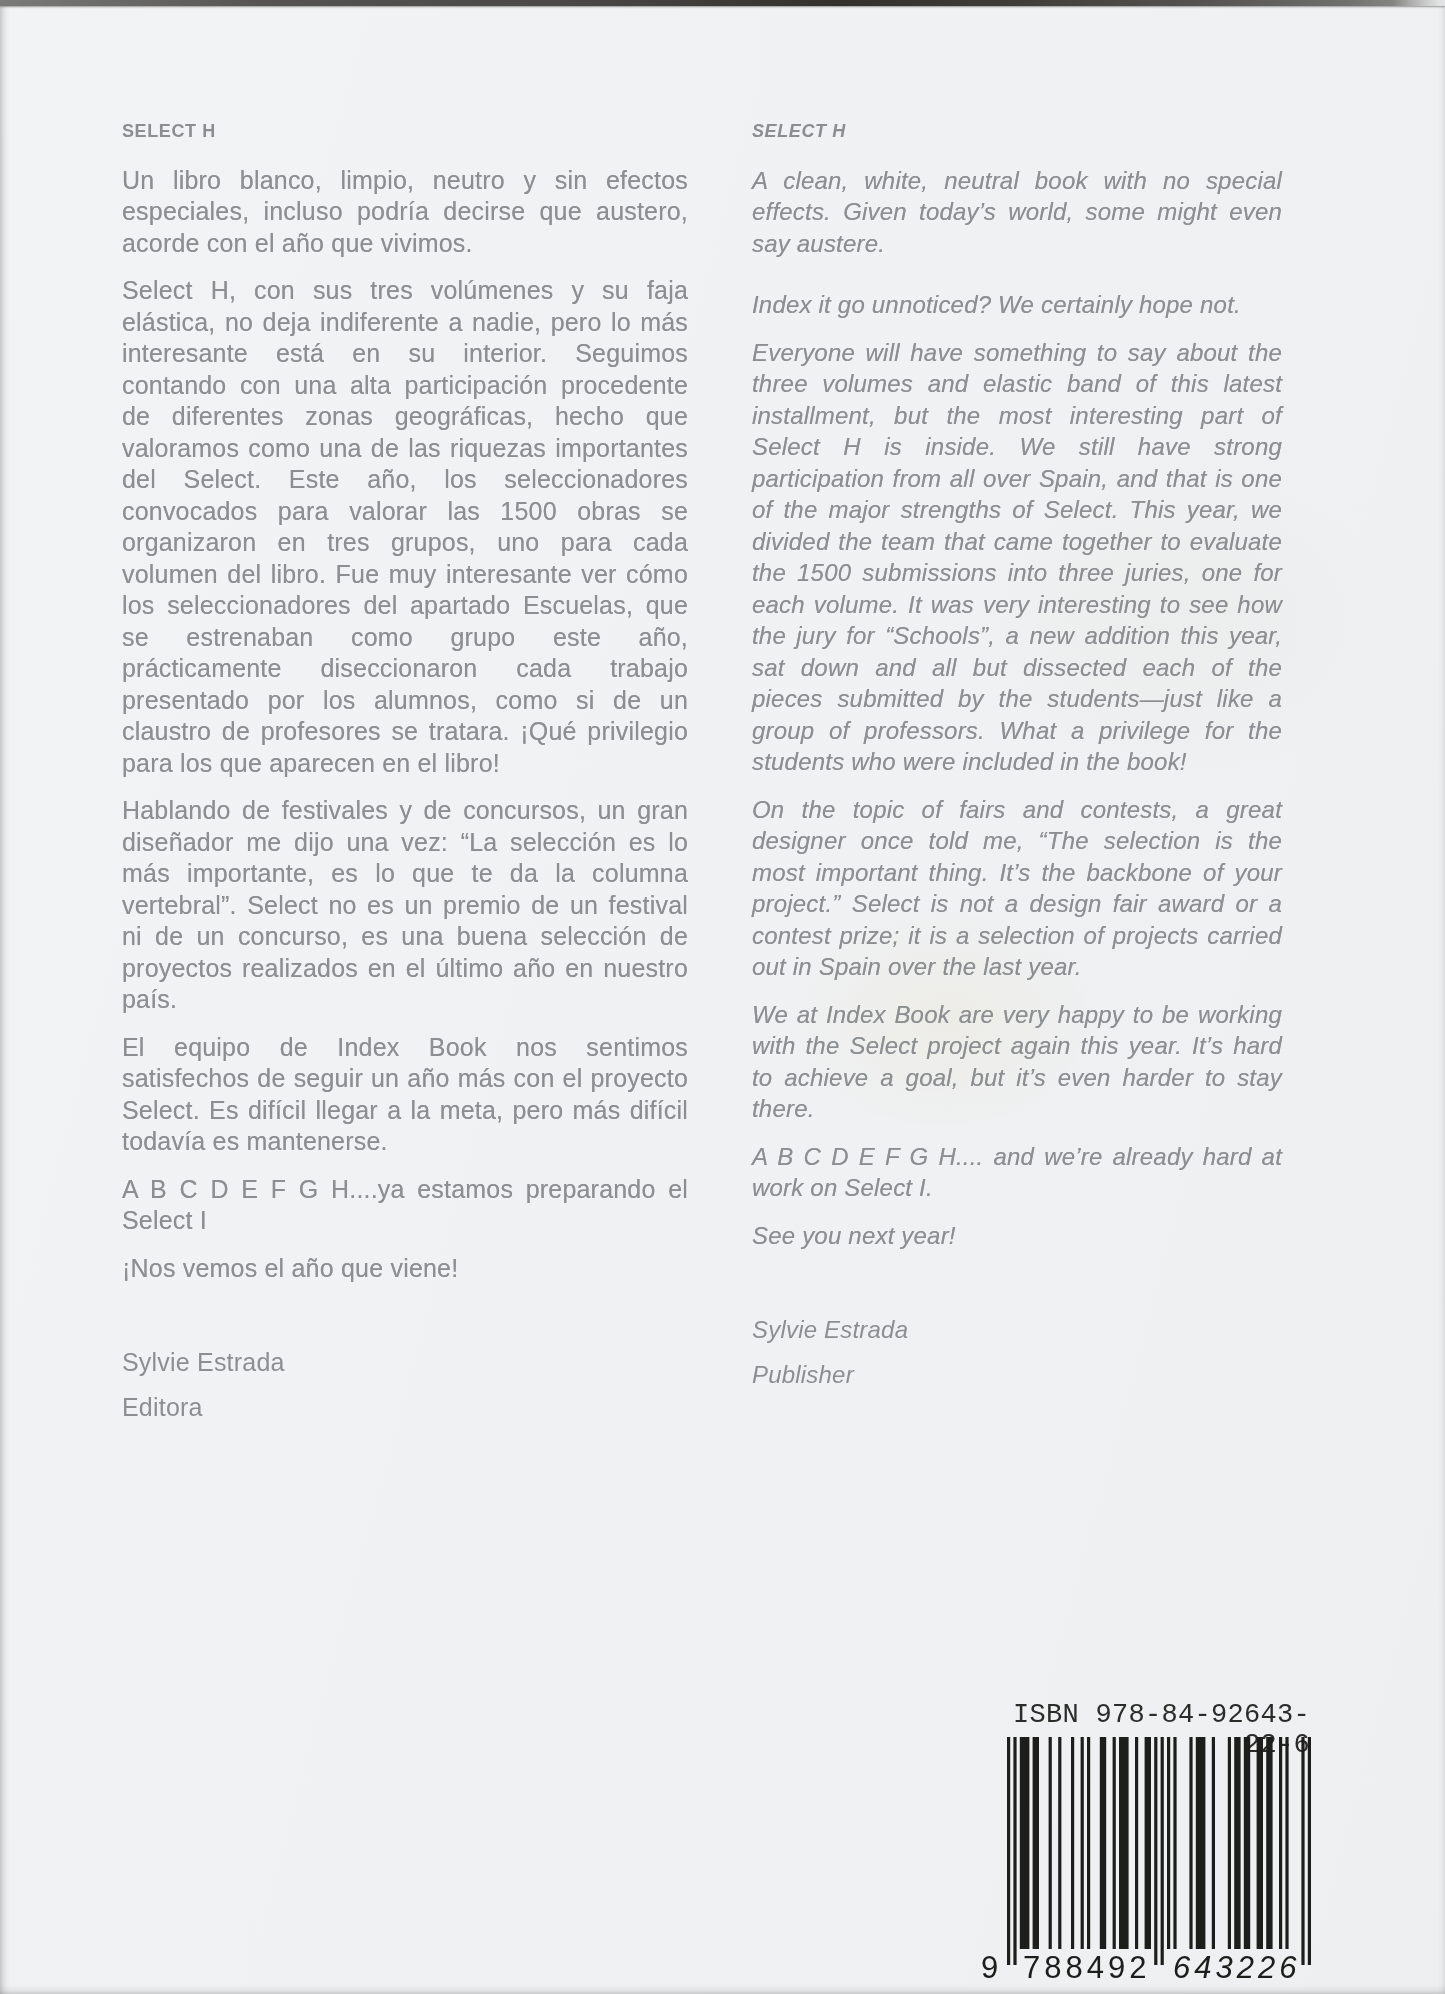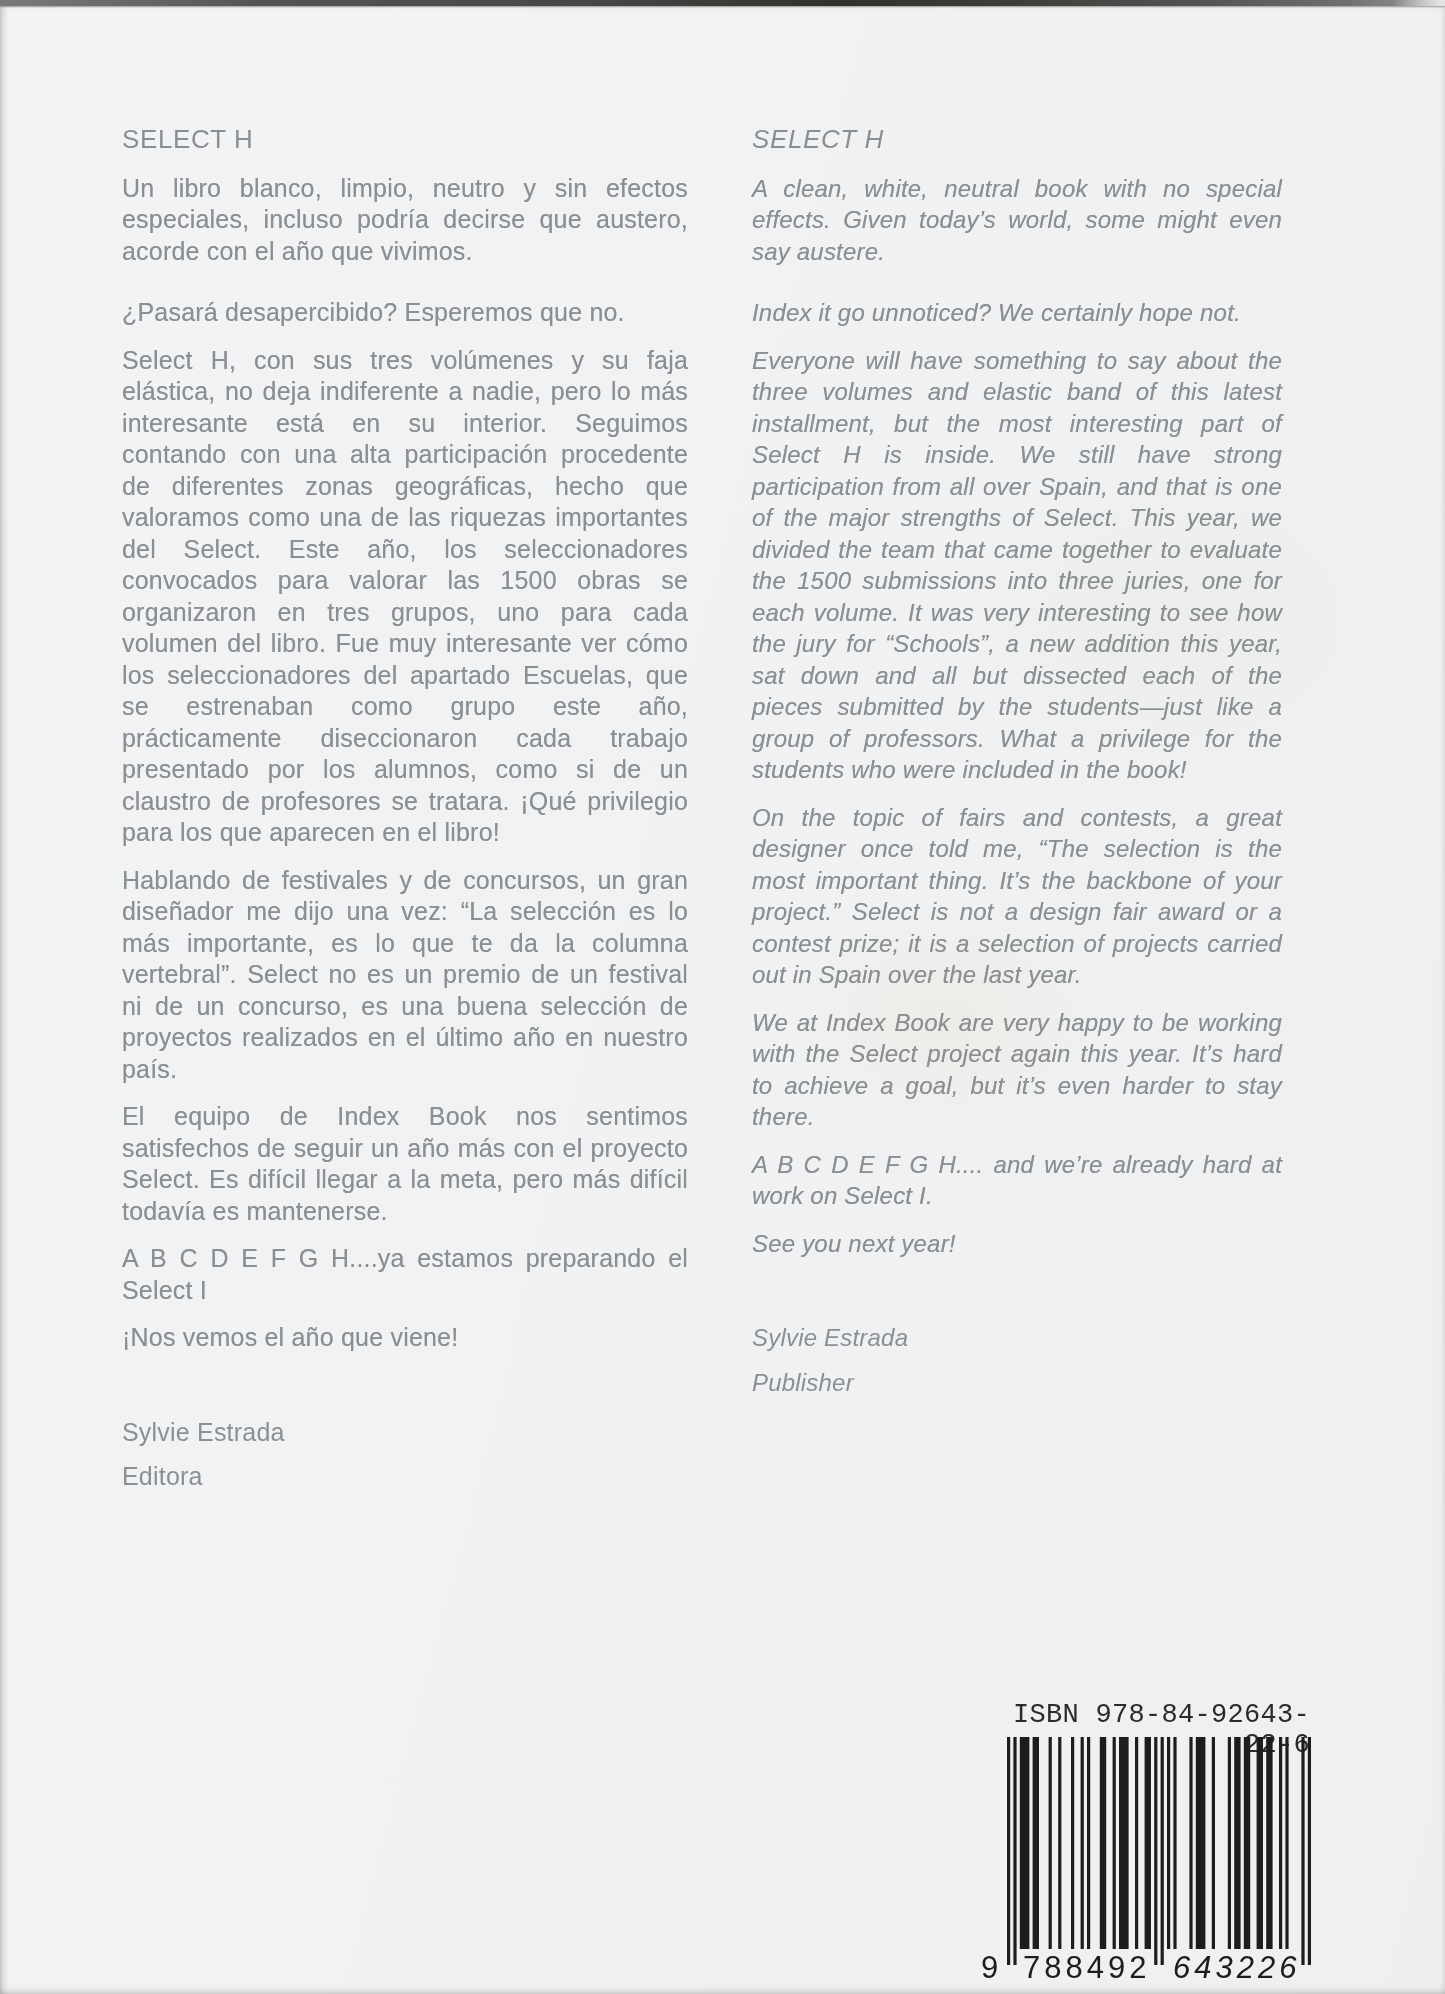--- a/index.html
+++ b/index.html
@@ -29,21 +29,21 @@
     content:""; position:absolute; right:0; top:0; width:52px; height:6px;
     background:linear-gradient(to right, rgba(239,241,242,0) 0%, rgba(239,241,242,0.85) 90%);
   }
 
   .col { position:absolute; top:108px; color:#8c8f92; text-align:justify;
          letter-spacing:0.2px; }
   .col-left  { left:122px; width:566px; font-size:25px; line-height:31.5px; }
   .col-right { left:752px; width:530px; font-size:24px; line-height:31.5px; font-style:italic; }
 
   .col h1 {
-    font-size:26px; font-weight:normal; margin:16px 0 17px;
+    font-size:18px; font-weight:bold; margin:8px 0 17px;
     letter-spacing:0.6px; text-align:left; color:#8b8e91;
   }
   .col p { margin:8px 0 16px; text-shadow:0 0 0.6px rgba(140,143,146,0.65); }
   .col p.extra-gap { margin-top:30px; }
   .col p:last-of-type { margin-bottom:0; }
 
   .signature { margin-top:63px; text-align:left; }
   .signature .sig-name { display:block; }
   .signature .sig-role { display:block; margin-top:13px; }
 
@@ -65,21 +65,20 @@
 </head>
 <body>
 
 <div class="page">
   <div class="top-edge"></div>
 
   <div class="col col-left">
     <h1>SELECT H</h1>
     <div>
         <p>Un libro blanco, limpio, neutro y sin efectos especiales, incluso podría decirse que austero, acorde con el año que vivimos.</p>
-        <p class="extra-gap">¿Pasará desapercibido? Esperemos que no.</p>
         <p>Select H, con sus tres volúmenes y su faja elástica, no deja indiferente a nadie, pero lo más interesante está en su interior. Seguimos contando con una alta participación procedente de diferentes zonas geográficas, hecho que valoramos como una de las riquezas importantes del Select. Este año, los seleccionadores convocados para valorar las 1500 obras se organizaron en tres grupos, uno para cada volumen del libro. Fue muy interesante ver cómo los seleccionadores del apartado Escuelas, que se estrenaban como grupo este año, prácticamente diseccionaron cada trabajo presentado por los alumnos, como si de un claustro de profesores se tratara. ¡Qué privilegio para los que aparecen en el libro!</p>
         <p>Hablando de festivales y de concursos, un gran diseñador me dijo una vez: “La selección es lo más importante, es lo que te da la columna vertebral”. Select no es un premio de un festival ni de un concurso, es una buena selección de proyectos realizados en el último año en nuestro país.</p>
         <p>El equipo de Index Book nos sentimos satisfechos de seguir un año más con el proyecto Select. Es difícil llegar a la meta, pero más difícil todavía es mantenerse.</p>
         <p>A B C D E F G H....ya estamos preparando el Select I</p>
         <p>¡Nos vemos el año que viene!</p>
       </div>
     <div class="signature">
       <span class="sig-name">Sylvie Estrada</span>
       <span class="sig-role">Editora</span>
     </div>

